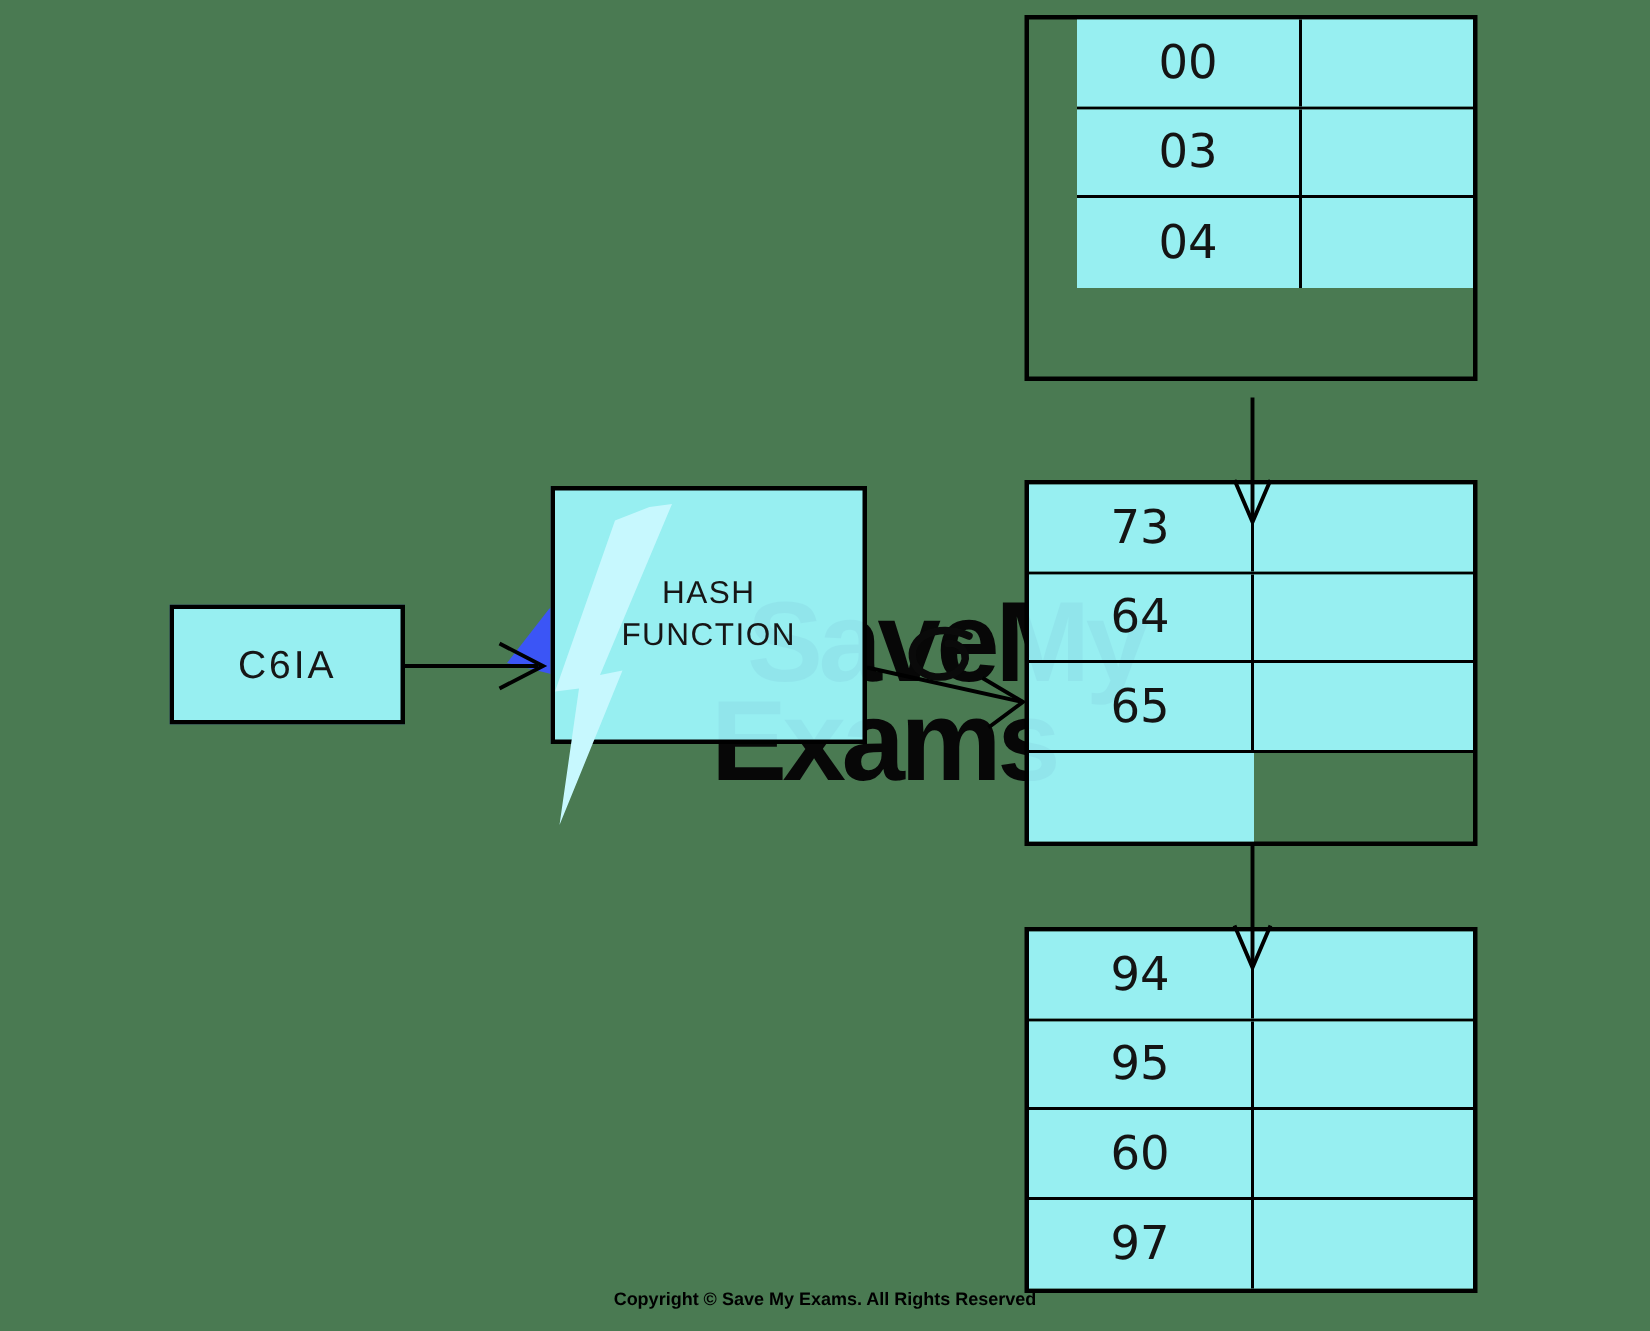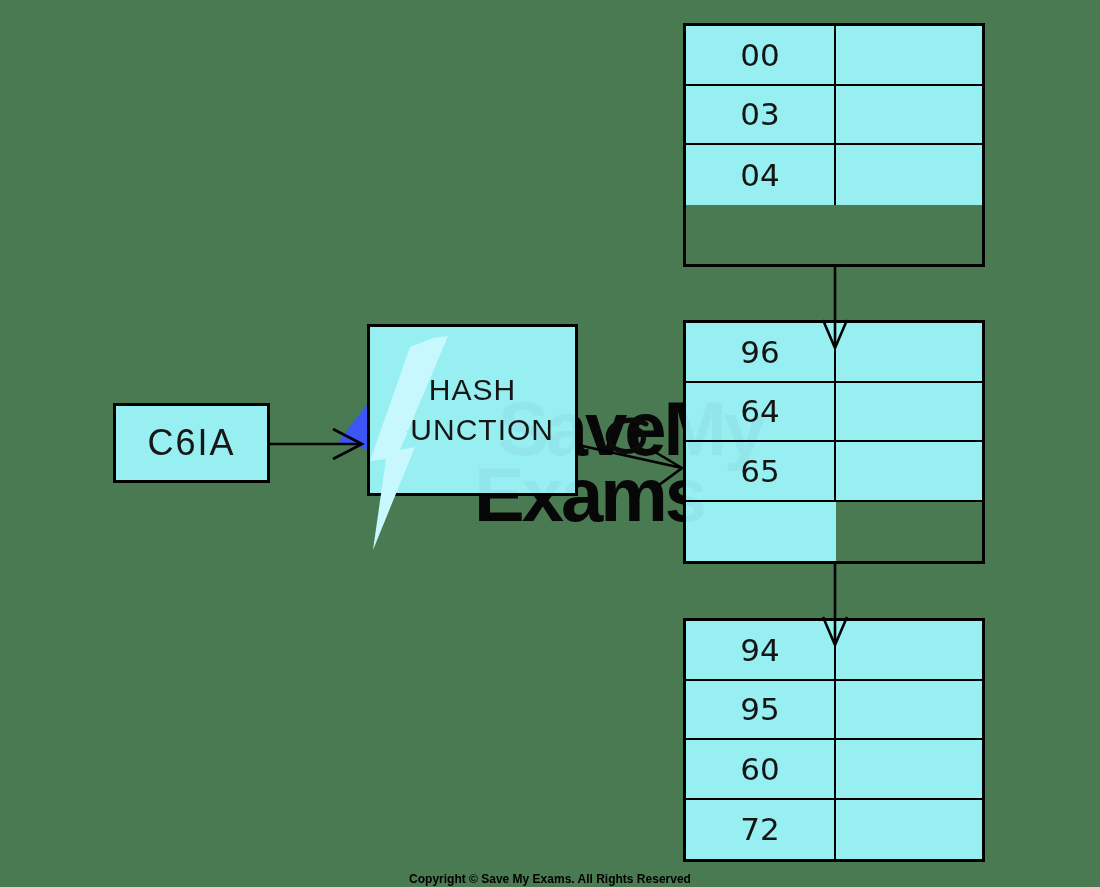--- a/index.html
+++ b/index.html
@@ -28,32 +28,32 @@
   
   .cyan{background:rgba(157,248,255,0.92);}
   .box{
     position:absolute;z-index:2;
     border:3px solid #000;
     box-sizing:border-box;
     display:flex;align-items:center;justify-content:center;
     text-align:center;
     color:#161616;
   }
-  .input-box{left:113px;top:403px;width:157px;height:80px;font-size:36px;letter-spacing:2px;}
-  .hash-box{left:367px;top:324px;width:211px;height:172px;font-size:30px;line-height:1.35;letter-spacing:1px;}
+  .input-box{left:113px;top:403px;width:157px;height:80px;font-size:26px;letter-spacing:2px;}
+  .hash-box{left:367px;top:324px;width:211px;height:172px;font-size:21px;line-height:1.35;letter-spacing:1px;}
 
   .bucket{
     position:absolute;z-index:2;
     left:683px;width:302px;height:244px;
     border:3px solid #000;
     box-sizing:border-box;
     display:grid;
     grid-template-rows:repeat(4,1fr);
   }
-  .t1{top:23px;}
+  .t1{top:10px;padding-left:32px;}
   .t2{top:320px;}
   .t3{top:618px;}
   .brow{
     display:grid;
     grid-template-columns:150px 1fr;
     border-bottom:2px solid #000;
     box-sizing:border-box;
   }
   .brow:last-child{border-bottom:none;text-align:right;}
   .bkey,.bval{
@@ -73,21 +73,20 @@
   .arrows{z-index:5;inset:0;}
 
   
   .copyright{
     position:absolute;z-index:6;
     top:859px;left:50%;
     transform:translateX(-50%);
     font-size:12px;font-weight:bold;
     color:#000;
     white-space:nowrap;
-    margin-top:13px;
   }
 </style>
 </head>
 <body>
 
 <div class="stage">
 
   <div class="wm-layer">
     <div class="wm-line wm1">SaveMy</div>
     <div class="wm-line wm2">Exams</div>
@@ -126,21 +125,21 @@
       <div class="bval cyan"></div>
     </div>
     <div class="brow">
       <div class="bkey cyan">04</div>
       <div class="bval cyan"></div>
     </div>
   </div>
 
   <div class="bucket t2">
     <div class="brow">
-      <div class="bkey cyan">96</div>
+      <div class="bkey cyan">73</div>
       <div class="bval cyan"></div>
     </div>
     <div class="brow">
       <div class="bkey cyan">64</div>
       <div class="bval cyan"></div>
     </div>
     <div class="brow">
       <div class="bkey cyan">65</div>
       <div class="bval cyan"></div>
     </div>
@@ -156,21 +155,21 @@
     </div>
     <div class="brow">
       <div class="bkey cyan">95</div>
       <div class="bval cyan"></div>
     </div>
     <div class="brow">
       <div class="bkey cyan">60</div>
       <div class="bval cyan"></div>
     </div>
     <div class="brow">
-      <div class="bkey cyan">72</div>
+      <div class="bkey cyan">97</div>
       <div class="bval cyan"></div>
     </div>
   </div>
 
   <svg class="svg-abs arrows" width="1100" height="887" viewBox="0 0 1100 887">
 
     <g stroke="#000" stroke-width="2.6" fill="none">
       <line x1="270" y1="444" x2="359" y2="444"></line>
       <polyline points="333,429 362,444 333,459"></polyline>
     </g>

